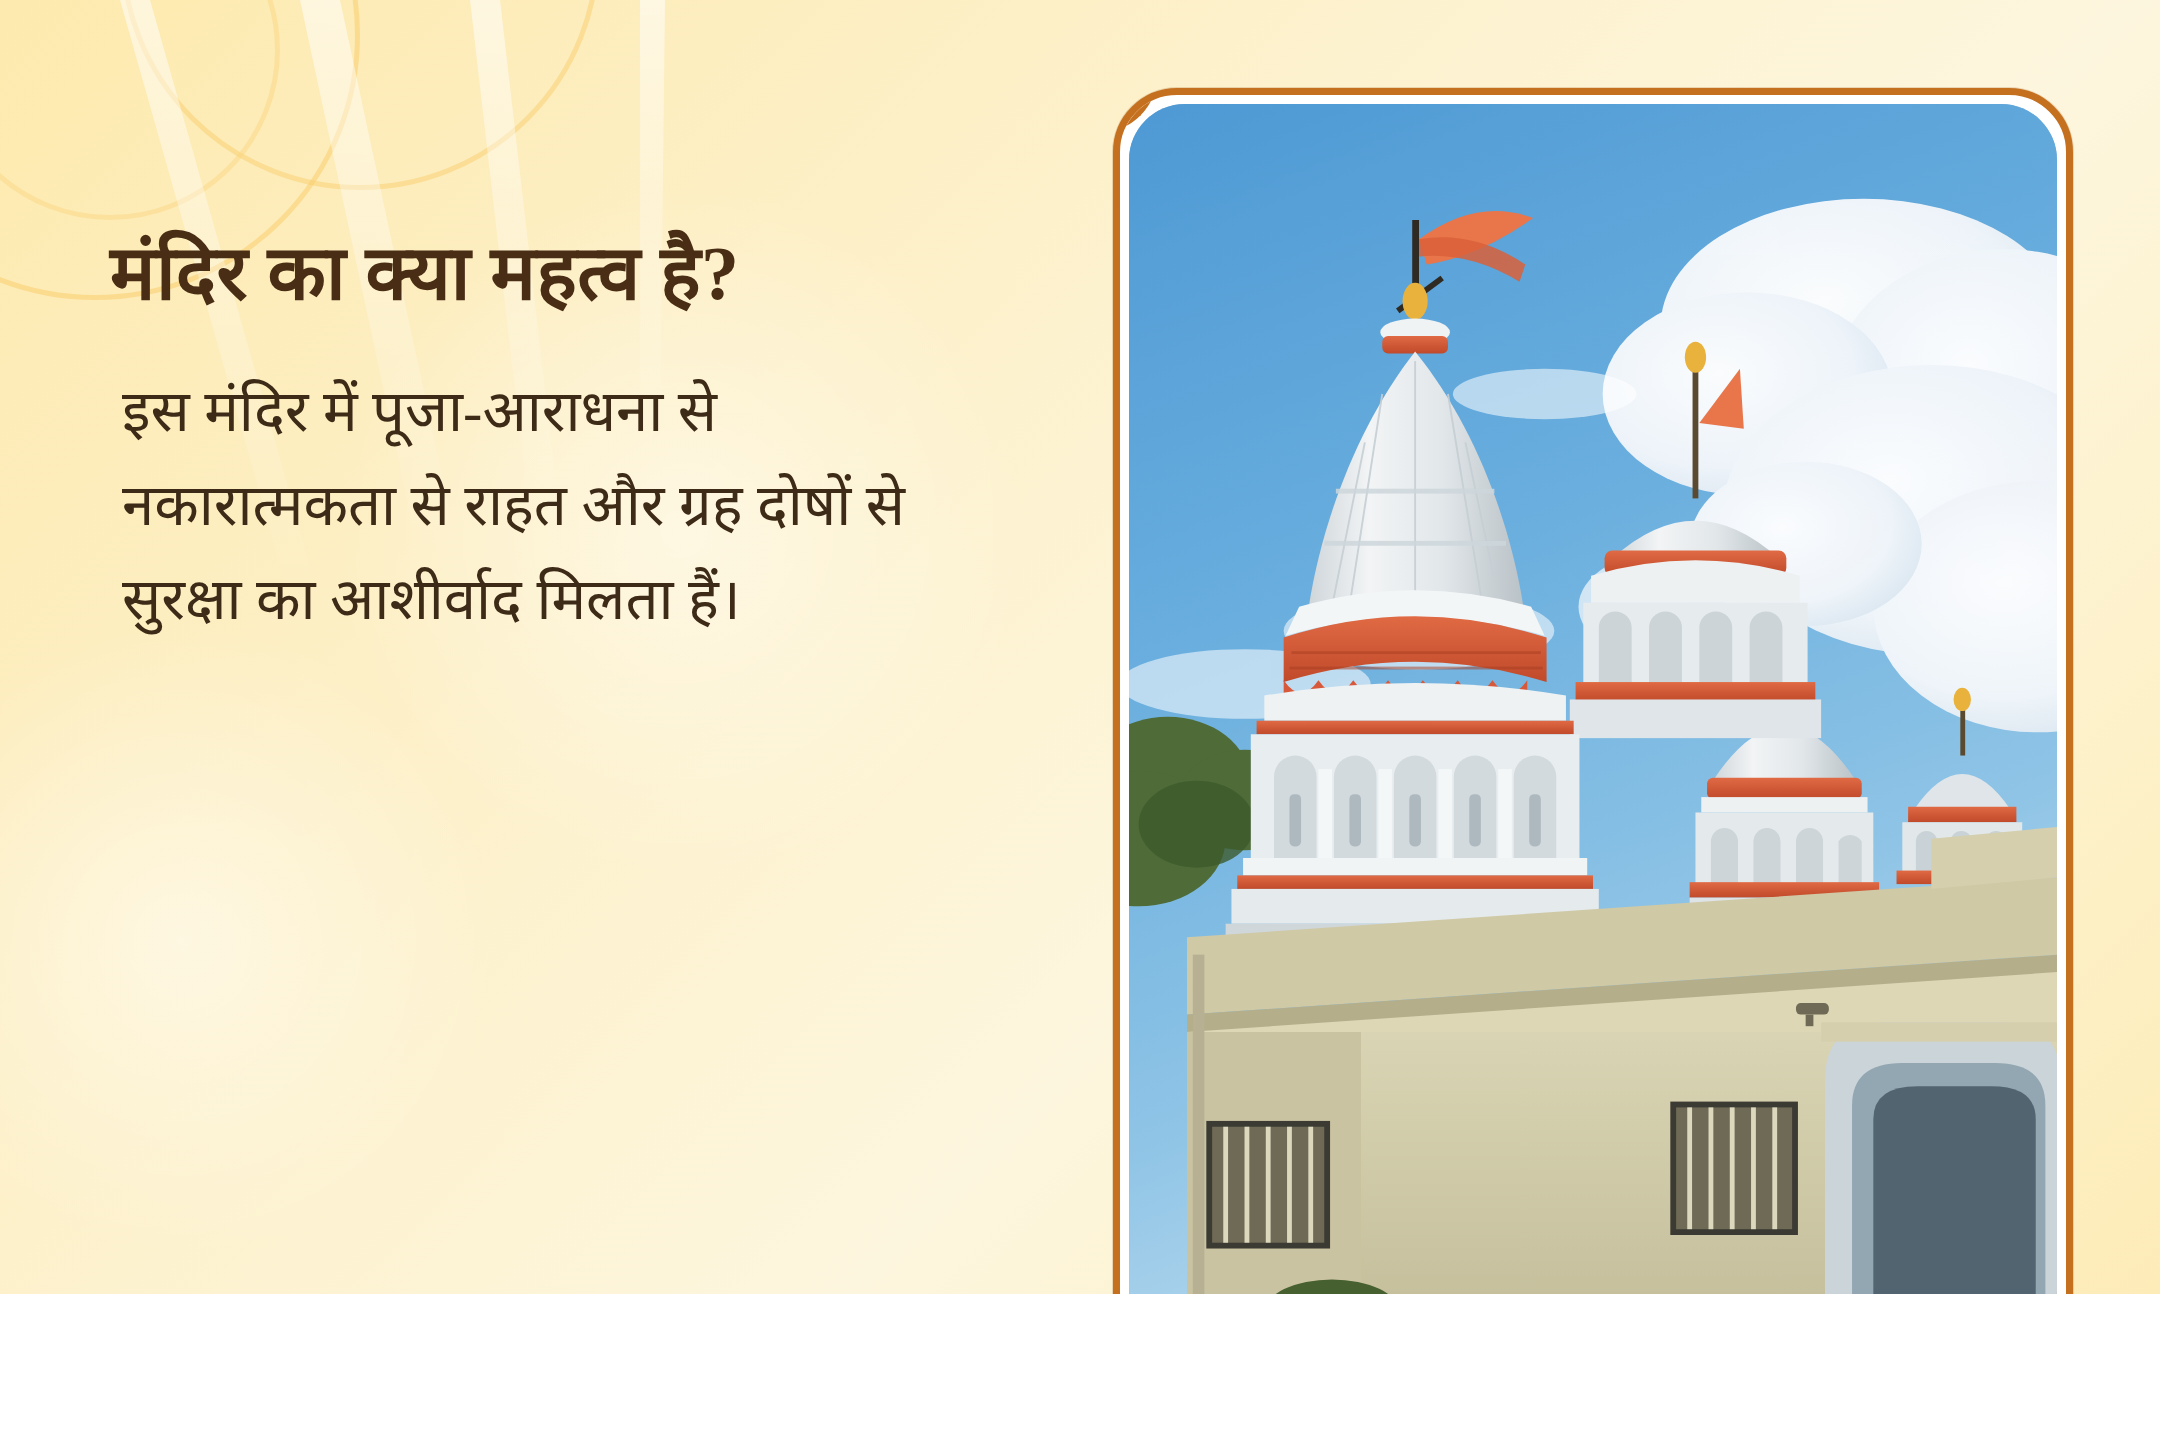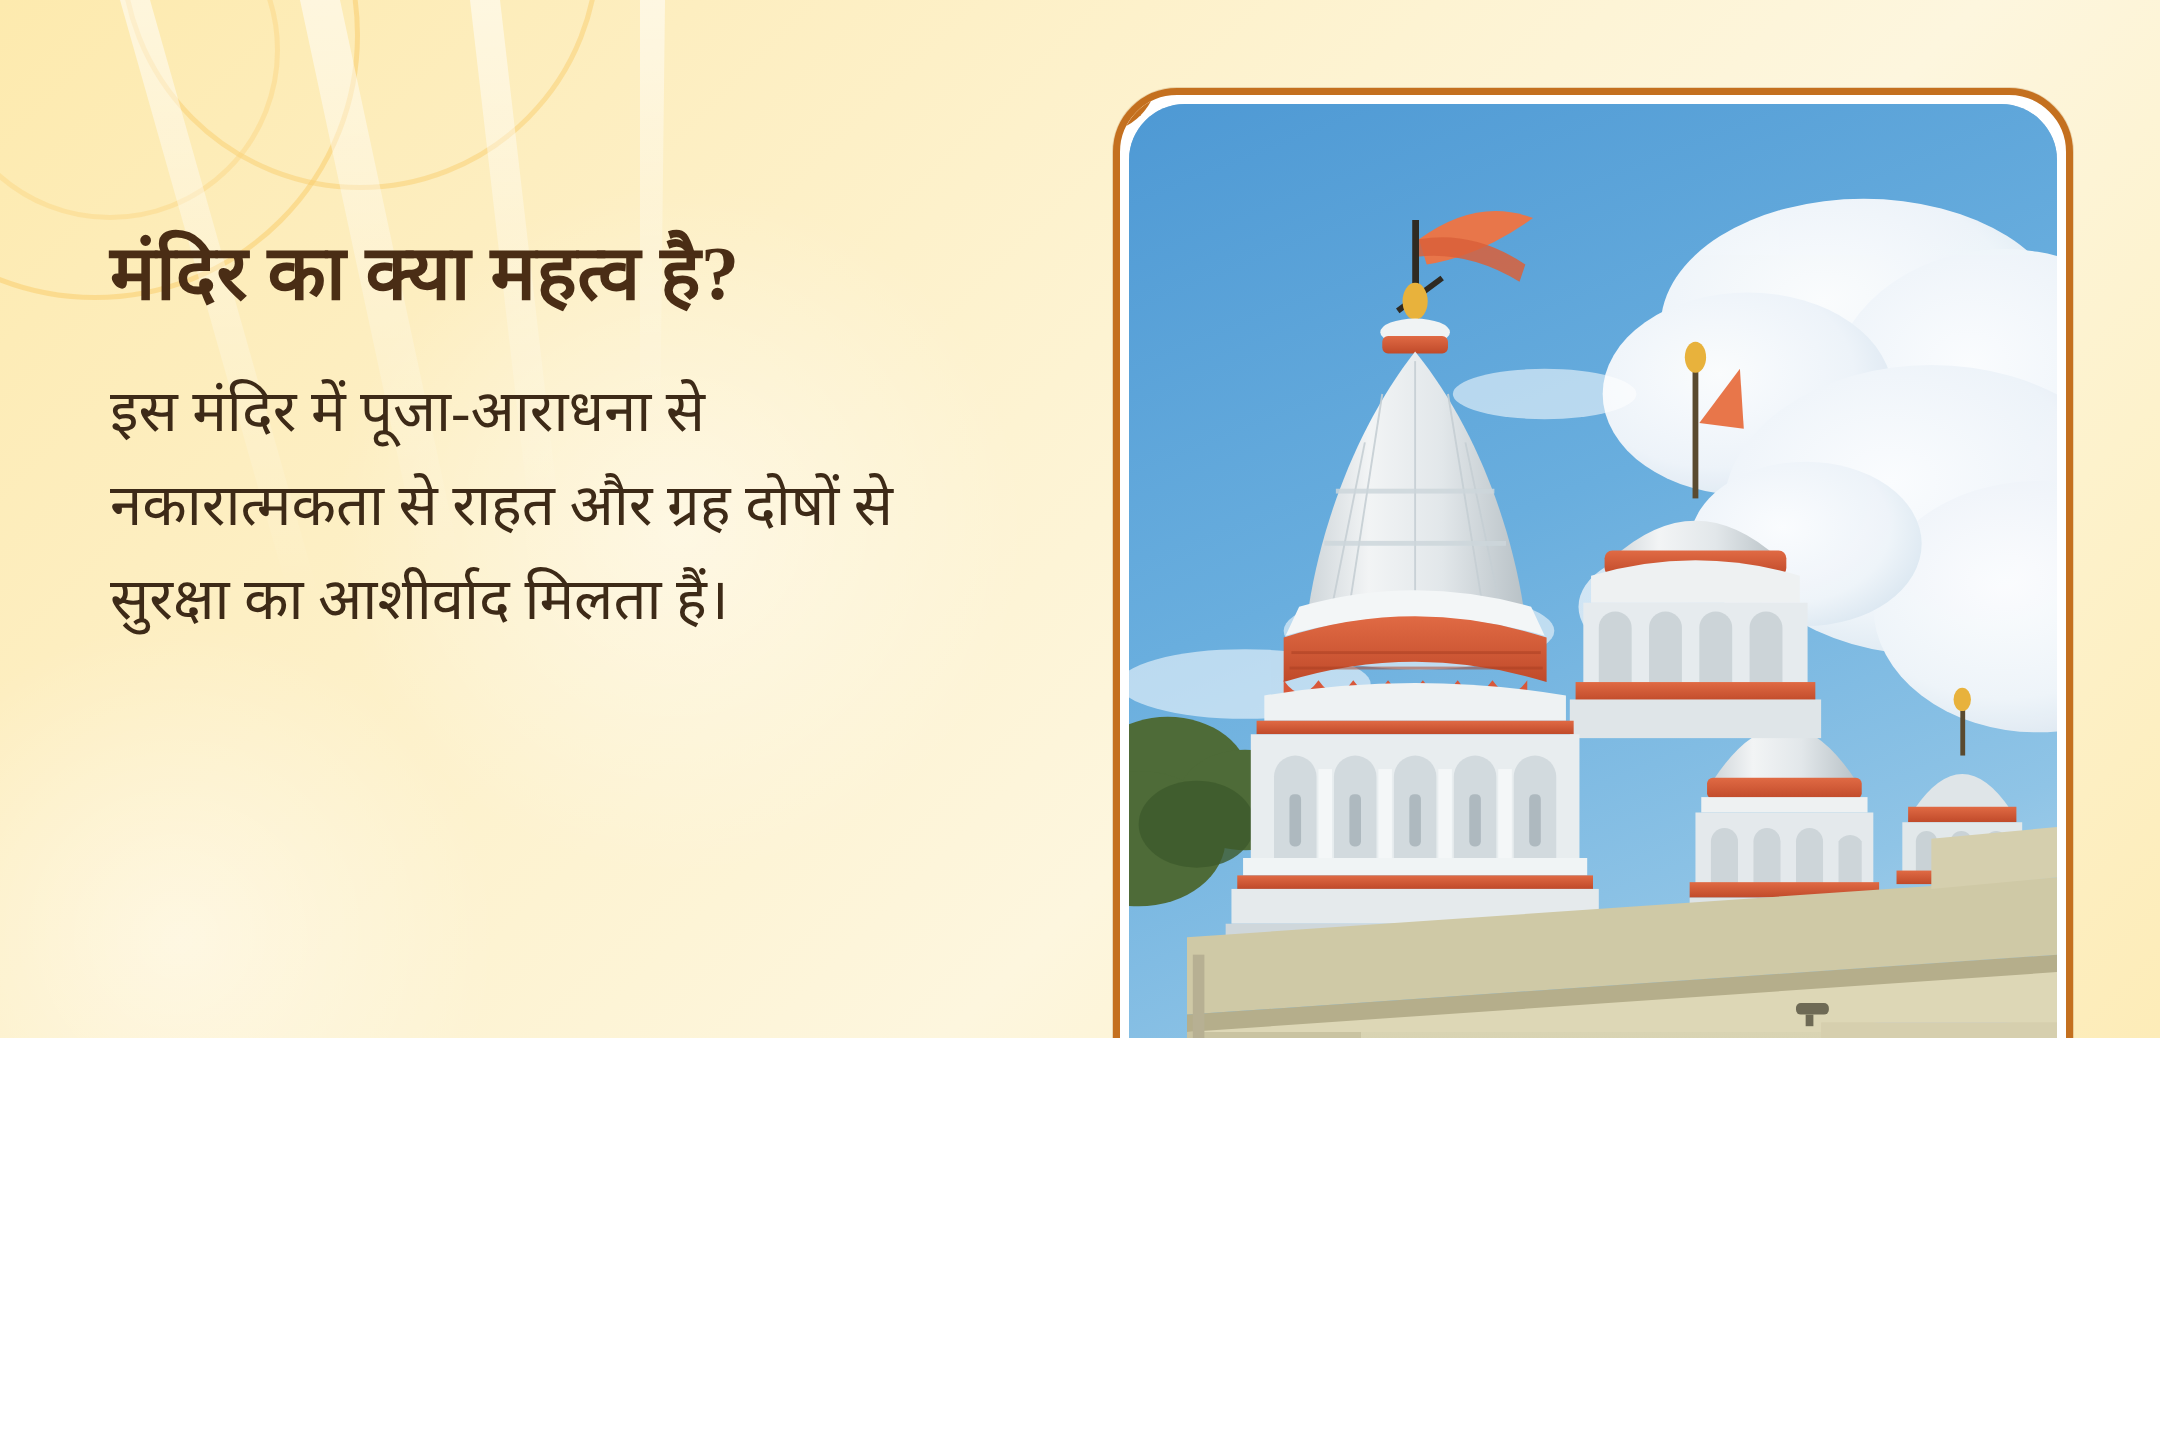--- a/index.html
+++ b/index.html
@@ -9,21 +9,21 @@
   body {
     width: 2160px;
     height: 1440px;
     overflow: hidden;
     font-family: "Liberation Sans", sans-serif;
   }
 
   #page {
     position: relative;
     width: 2160px;
-    height: 1038px;
+    height: 1294px;
     background: linear-gradient(135deg, #fdeaae 0%, #fdeec0 22%, #fdf3d2 45%, #fdf6de 62%, #fdf2cc 80%, #fdecb8 100%);
     overflow: hidden;
   }
 
   
   .deco-layer {
     position: absolute;
     inset: 0;
     pointer-events: none;
   }
@@ -59,21 +59,21 @@
     color: #4a2d15;
     margin: 0 0 48px 0;
     letter-spacing: 0.5px;
   }
   .body-copy {
     font-family: "Liberation Serif", "DejaVu Serif", serif;
     font-weight: 400;
     font-size: 58px;
     line-height: 1.62;
     color: #3d2a17;
-    margin: 0;
+    margin: 12px;
     max-width: 820px;
   }
 
   
   .photo-card {
     position: absolute;
     left: 1113px;
     top: 88px;
     width: 960px;
     height: 1272px;

